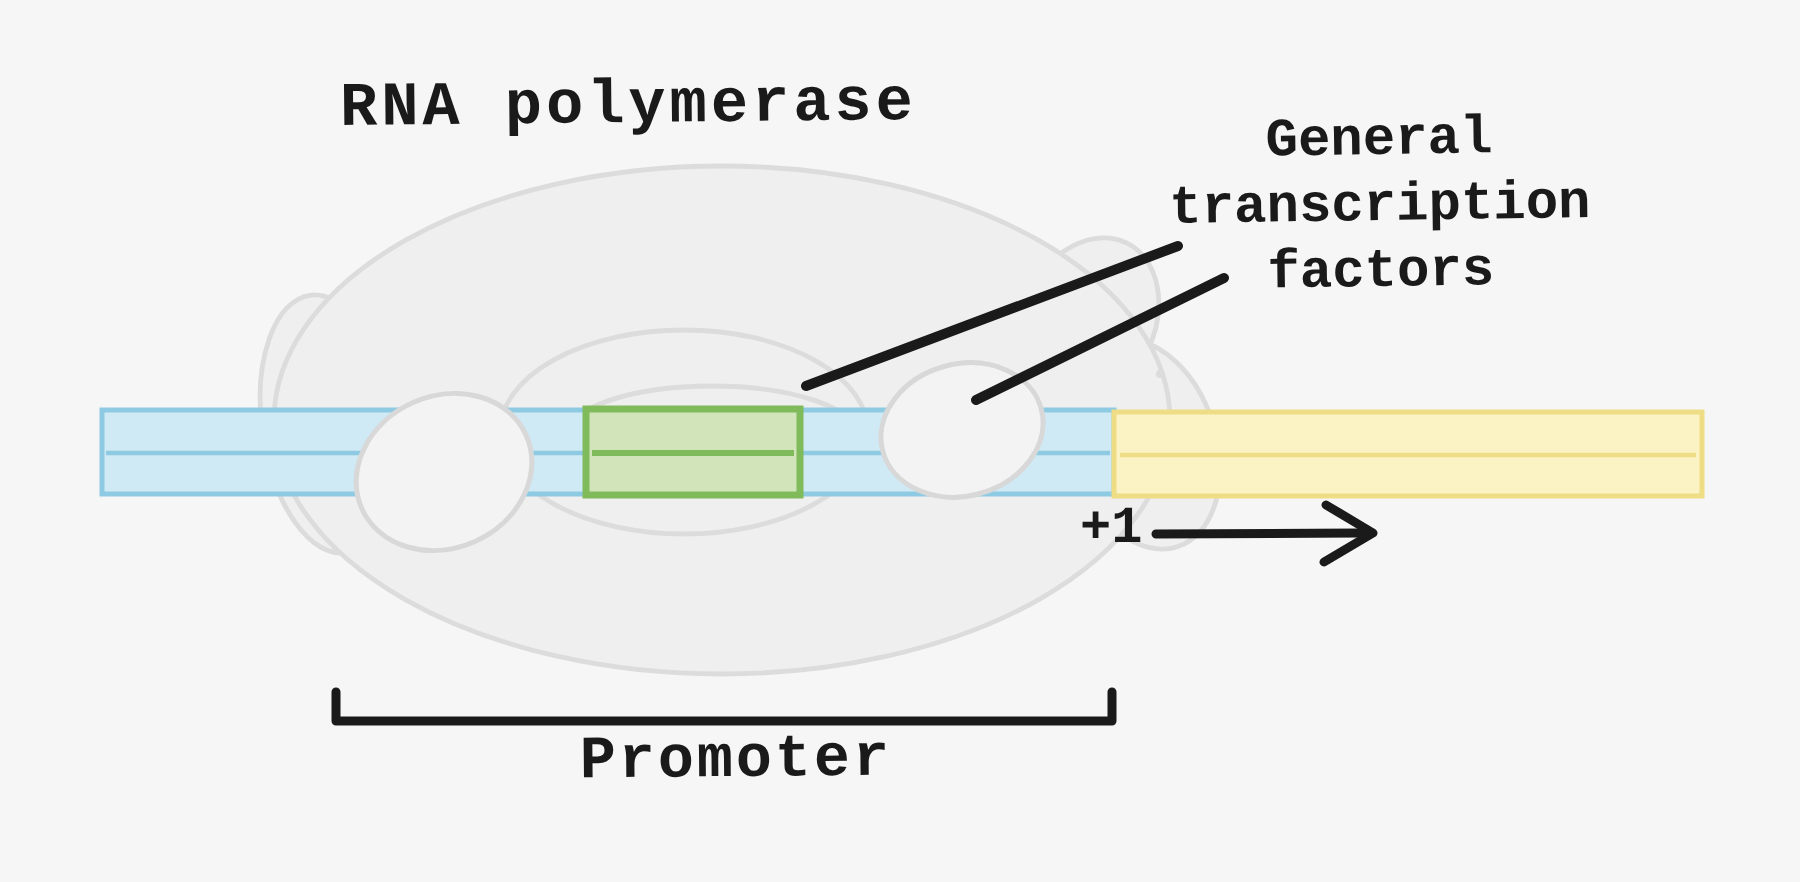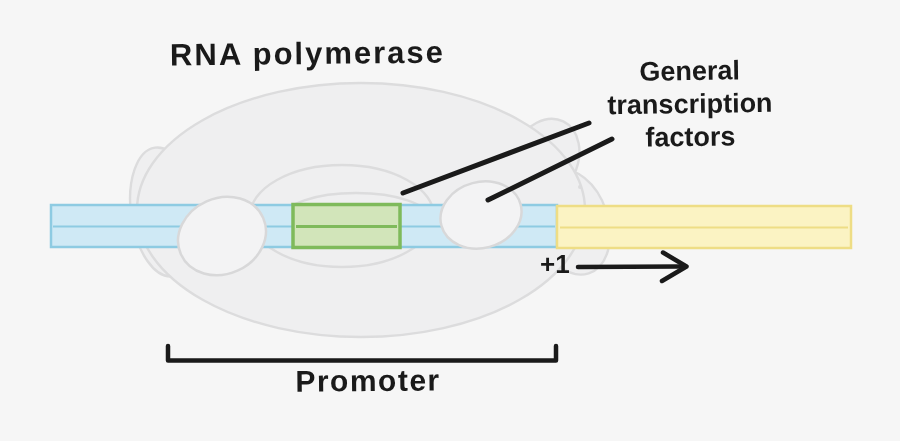--- a/index.html
+++ b/index.html
@@ -1,20 +1,20 @@
 <!DOCTYPE html>
 <html><head>
 <meta charset="utf-8">
 <style>
   html,body{margin:0;padding:0;}
   .canvas{
     position:relative;
     width:900px;height:441px;
     overflow:hidden;
-    font-family:Liberation Sans, sans-serif;
+    font-family:Liberation Mono, monospace;
     color:#1a1a1a;
     background:#fde047;
   }
   .art{position:absolute;left:0;top:0;}
   .label{
     position:absolute;
     font-weight:bold;
     white-space:nowrap;
     color:#1a1a1a;
   }

